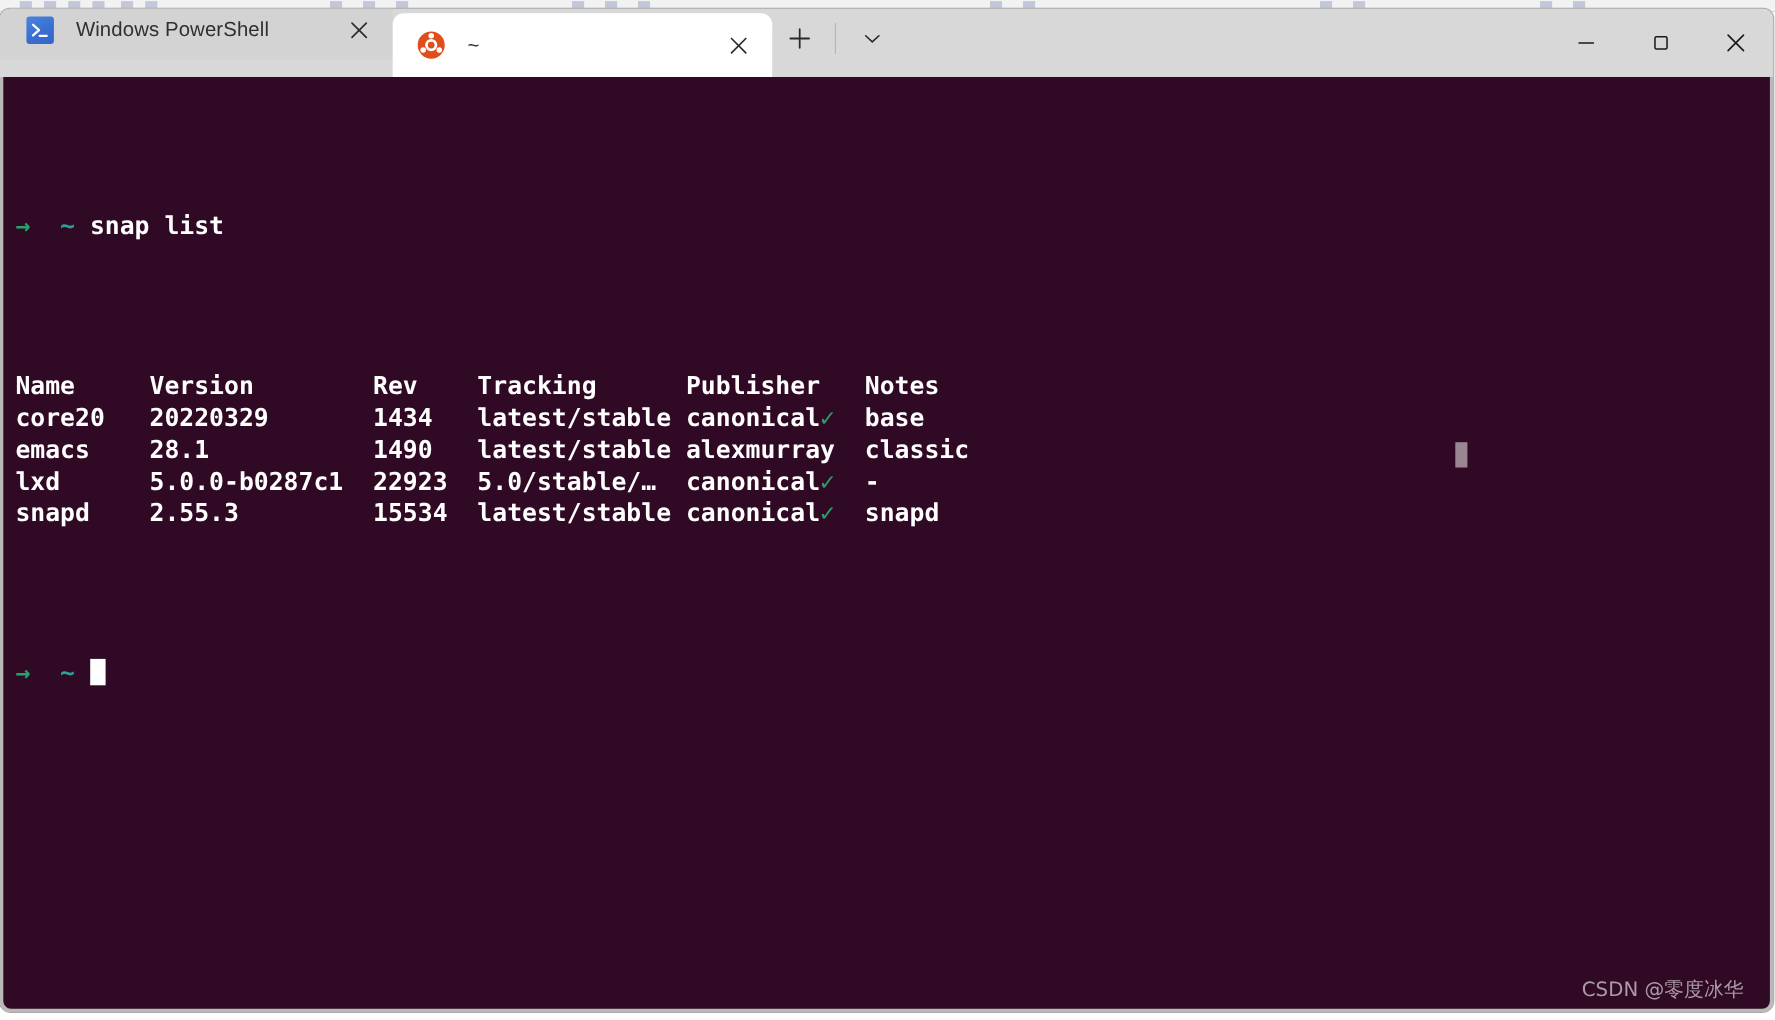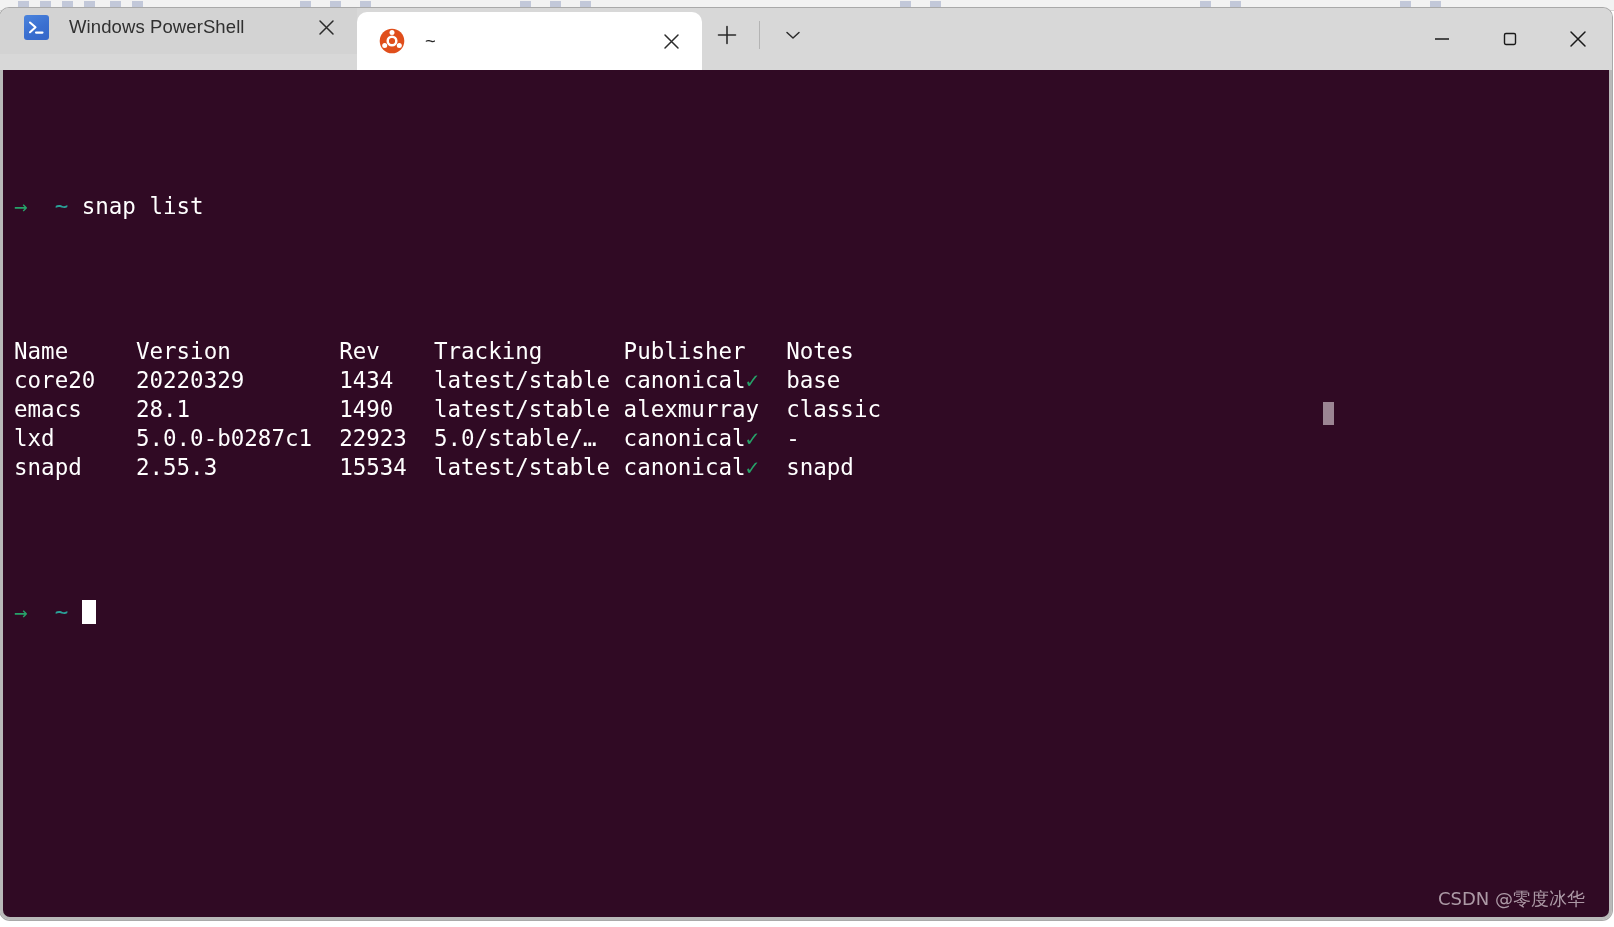--- a/index.html
+++ b/index.html
@@ -186,21 +186,21 @@
     position: absolute;
     left: 11px;
     top: 6px;
     right: 0;
     bottom: 0;
     font-family: "DejaVu Sans Mono", "Liberation Mono", monospace;
     font-size: 22.5px;
     line-height: 29px;
     color: #ffffff;
     white-space: pre;
-    font-weight: 400;
+    font-weight: 700;
     letter-spacing: 0px;
   }
 
   .term-line { height: 29px; display: block; }
 
   .c-green  { color: #26a269; }
   .c-cyan   { color: #2aa198; }
   .c-white  { color: #ffffff; }
   .c-check  { color: #26a269; }
 

